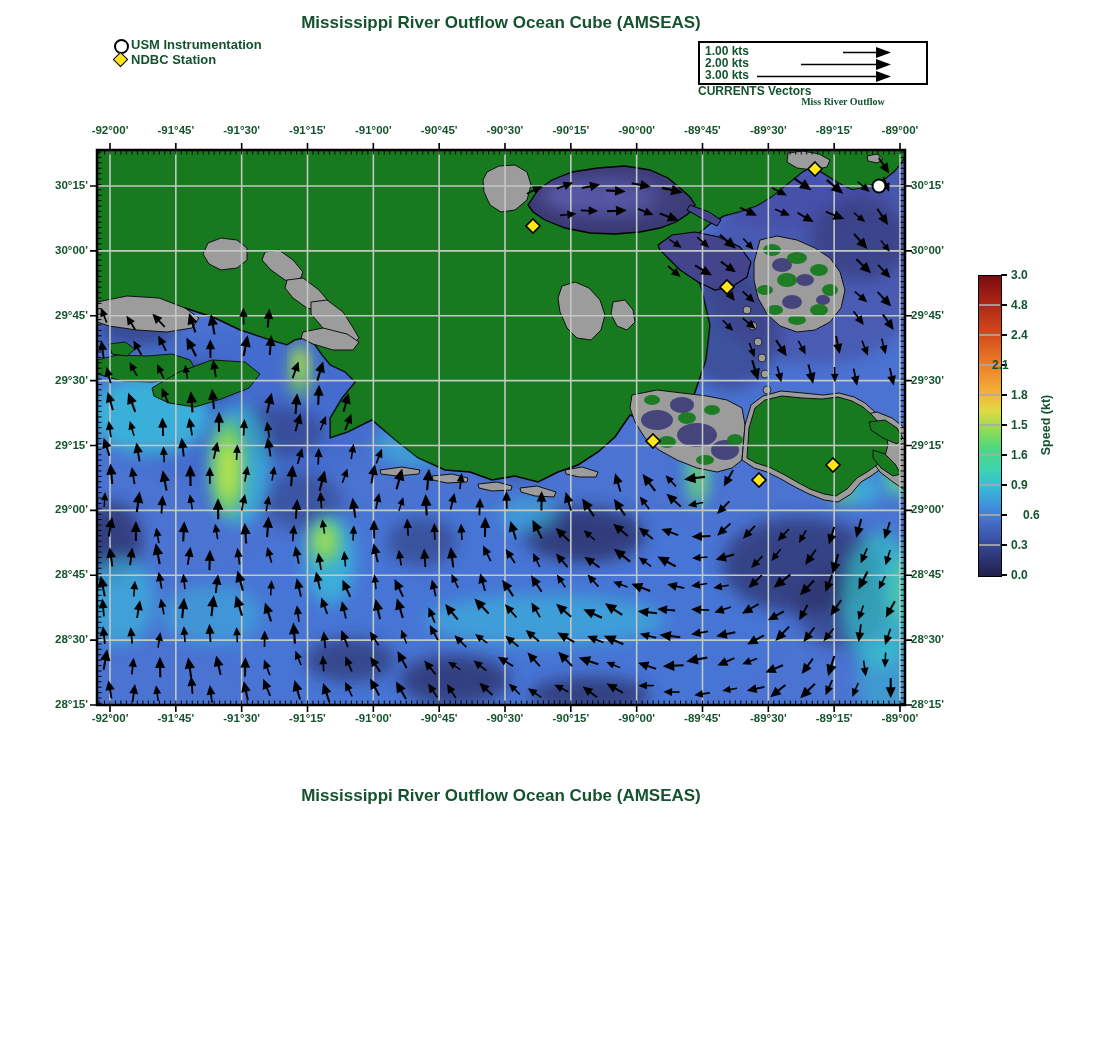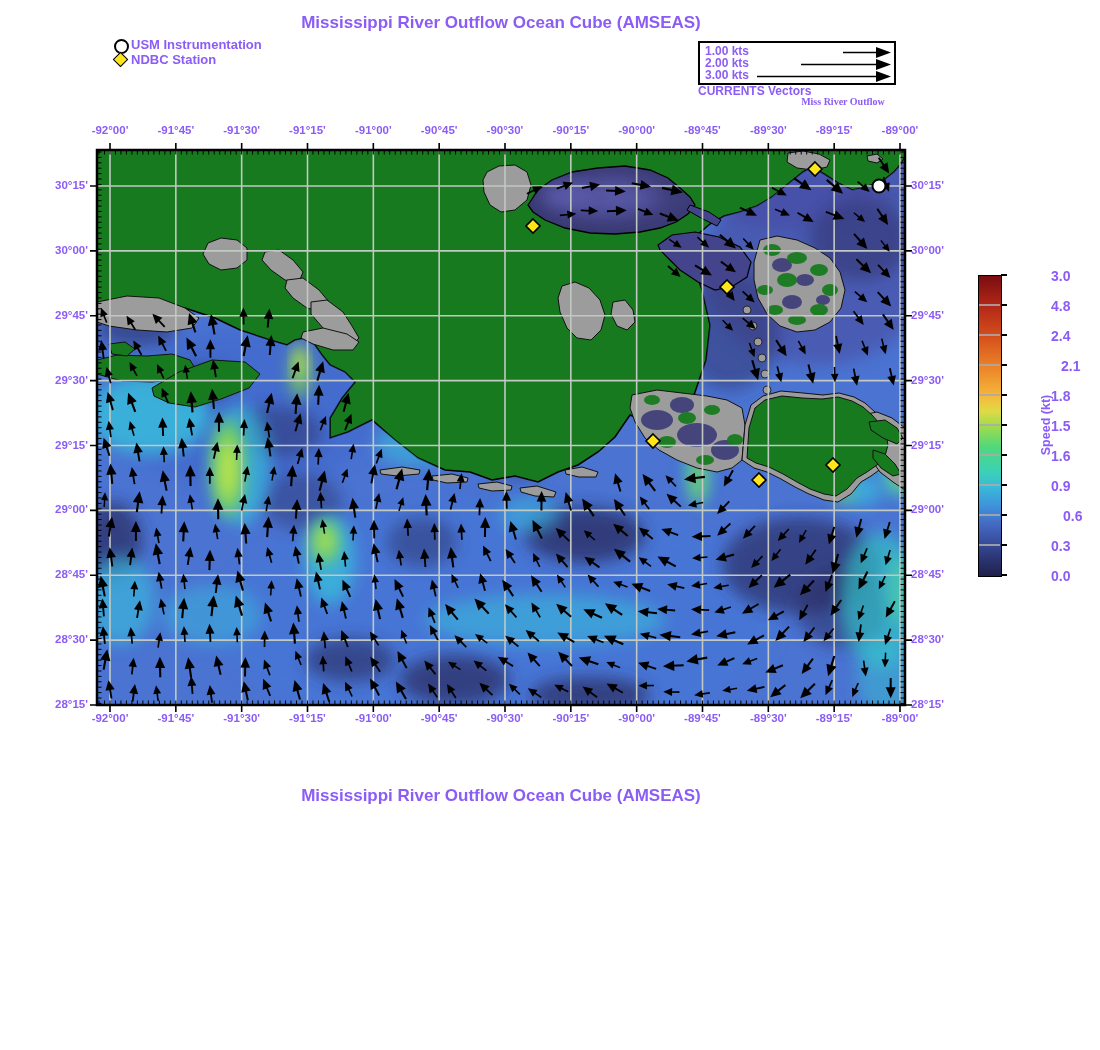--- a/index.html
+++ b/index.html
@@ -1,30 +1,30 @@
 <!DOCTYPE html>
 <html><head>
 <meta charset="utf-8">
 <style>
   html,body{margin:0;padding:0;background:#fff;}
   .page{position:relative;width:1100px;height:1050px;background:#fff;overflow:hidden;
-        font-family:"Liberation Sans",sans-serif;color:#8b5cf6;}
+        font-family:"Liberation Sans",sans-serif;color:#14532d;}
   .abs{position:absolute;}
   .ctr{text-align:center;}
   .title{font-size:17px;font-weight:700;}
   .legend-label{font-size:13px;font-weight:700;line-height:14px;}
   .vbox-label{font-size:12px;font-weight:700;line-height:12px;}
   .caption{font-size:12px;font-weight:700;}
   .subtitle{font-family:"Liberation Serif",serif;font-size:17px;font-weight:700;}
   .region{font-family:Liberation Serif, serif;font-size:10px;font-weight:700;}
   .tick-label{font-size:11.5px;font-weight:700;white-space:nowrap;}
-  .cb-label{font-size:14px;font-weight:700;margin-left:40px;}
+  .cb-label{font-size:12px;font-weight:700;}
   .legend-circle{width:11px;height:11px;border:2.2px solid #000;border-radius:50%;background:#fff;}
   .legend-diamond{width:9px;height:9px;border:1.8px solid #000;background:#ffe61a;transform:rotate(45deg);}
-  .vbox{border:2.5px solid #000;background:#fff;}
+  .vbox{border:2.5px solid #000;background:#fff;padding-left:32px;}
   .cbar{border:1.6px solid #000;}
   .cb-cross{background:#aaa;opacity:.85;}
   .cb-stub{background:#000;}
   .speed-label{font-size:12.5px;font-weight:700;transform:translate(-50%,-50%) rotate(-90deg);white-space:nowrap;}
 </style>
 </head>
 <body>
 
 <div class="page">
 
@@ -1690,21 +1690,21 @@
     <div class="abs cb-stub" style="left: 1001px; top: 274.25px; width: 6px; height: 1.5px;"></div>
     <div class="abs cb-label" style="left: 1011px; top: 268px;">3.0</div>
     <div class="abs cb-cross" style="left: 978.5px; top: 304.25px; width: 21px; height: 1.5px;"></div>
     <div class="abs cb-stub" style="left: 1001px; top: 304.25px; width: 6px; height: 1.5px;"></div>
     <div class="abs cb-label" style="left: 1011px; top: 298px;">4.8</div>
     <div class="abs cb-cross" style="left: 978.5px; top: 334.25px; width: 21px; height: 1.5px;"></div>
     <div class="abs cb-stub" style="left: 1001px; top: 334.25px; width: 6px; height: 1.5px;"></div>
     <div class="abs cb-label" style="left: 1011px; top: 328px;">2.4</div>
     <div class="abs cb-cross" style="left: 978.5px; top: 364.25px; width: 21px; height: 1.5px;"></div>
     <div class="abs cb-stub" style="left: 1001px; top: 364.25px; width: 6px; height: 1.5px;"></div>
-    <div class="abs cb-label" style="left: 1021px; top: 358px;">2.1</div>
+    <div class="abs cb-label" style="left: 992px; top: 358px;">2.1</div>
     <div class="abs cb-cross" style="left: 978.5px; top: 394.25px; width: 21px; height: 1.5px;"></div>
     <div class="abs cb-stub" style="left: 1001px; top: 394.25px; width: 6px; height: 1.5px;"></div>
     <div class="abs cb-label" style="left: 1011px; top: 388px;">1.8</div>
     <div class="abs cb-cross" style="left: 978.5px; top: 424.25px; width: 21px; height: 1.5px;"></div>
     <div class="abs cb-stub" style="left: 1001px; top: 424.25px; width: 6px; height: 1.5px;"></div>
     <div class="abs cb-label" style="left: 1011px; top: 418px;">1.5</div>
     <div class="abs cb-cross" style="left: 978.5px; top: 454.25px; width: 21px; height: 1.5px;"></div>
     <div class="abs cb-stub" style="left: 1001px; top: 454.25px; width: 6px; height: 1.5px;"></div>
     <div class="abs cb-label" style="left: 1011px; top: 448px;">1.6</div>
     <div class="abs cb-cross" style="left: 978.5px; top: 484.25px; width: 21px; height: 1.5px;"></div>

